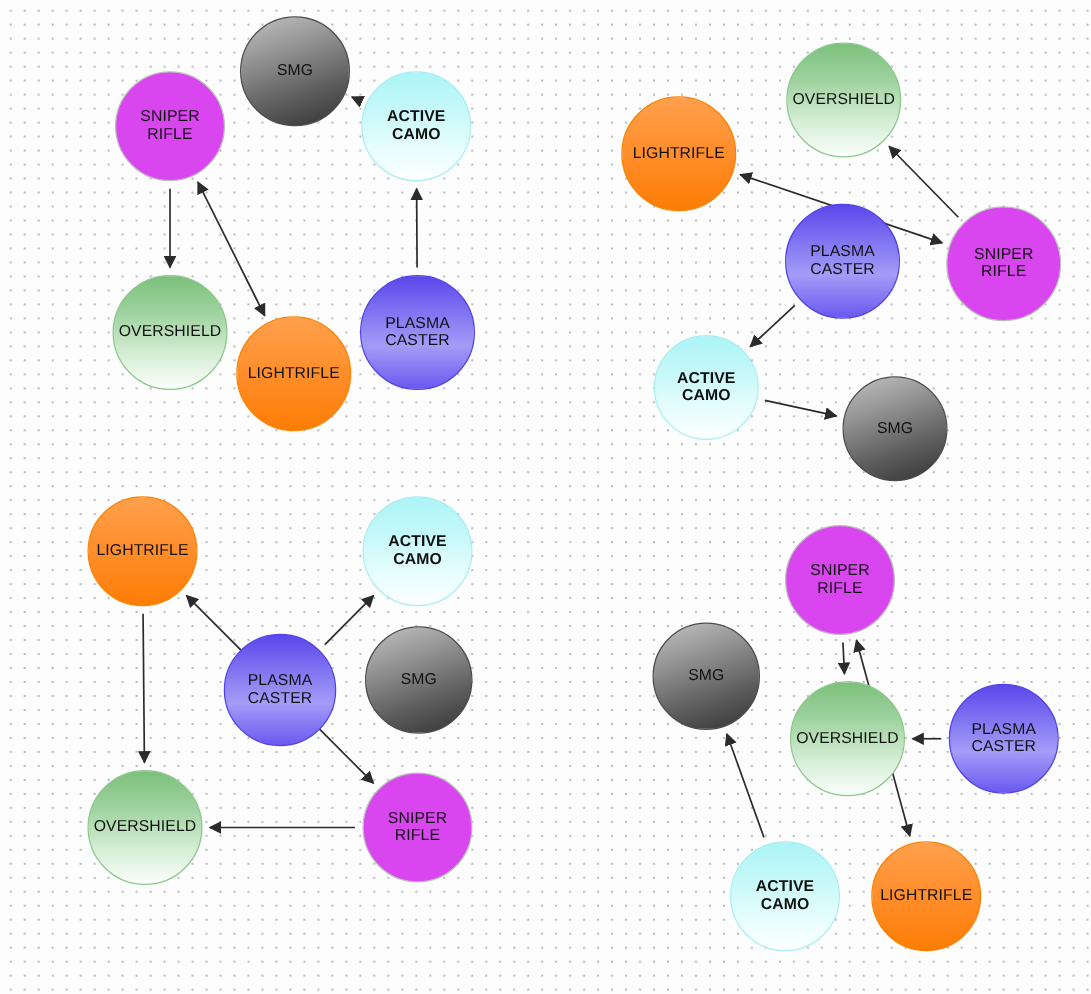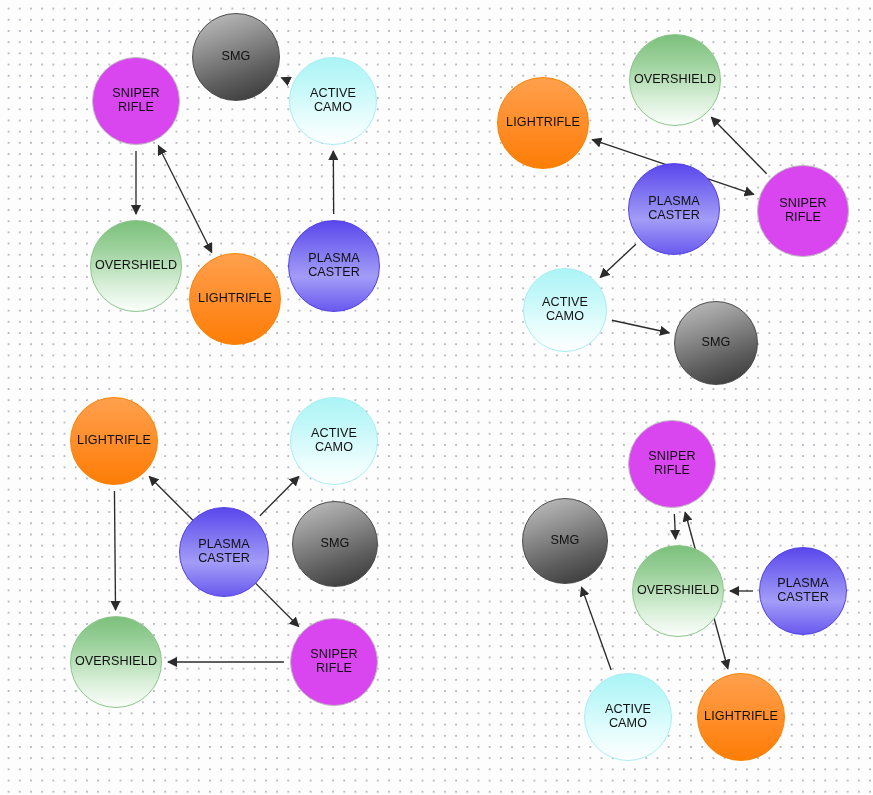--- a/index.html
+++ b/index.html
@@ -68,20 +68,21 @@
     background: linear-gradient(160deg, #c2c2c2 0%, #9a9a9a 28%, #5d5d5d 68%, #333333 100%);
     border: 1px solid #4a4a4a;
   }
   .fill-overshield {
     background: linear-gradient(180deg, #7cc07c 0%, #9ed29e 32%, #d6eed6 70%, #fbfefb 100%);
     border: 1px solid #8cc78c;
   }
   .fill-activecamo {
     background: linear-gradient(180deg, #abf4f6 0%, #c6f8f9 35%, #e8fdfd 72%, #fdffff 100%);
     border: 1px solid #a8eef2;
+    font-weight: bold;
   }
   .fill-lightrifle {
     background: linear-gradient(180deg, #ffa martial 0%, #ff8c1a 100%);
     background: linear-gradient(180deg, #ffa04d 0%, #ff9233 38%, #ff8518 75%, #fb7e05 100%);
     border: 1px solid #f98303;
   }
   .fill-plasmacaster {
     background: linear-gradient(180deg, #5a47ec 0%, #8b82f3 42%, #a39cf7 62%, #6a59ef 100%);
     border: 1px solid #5241e4;
     text-align: center;

